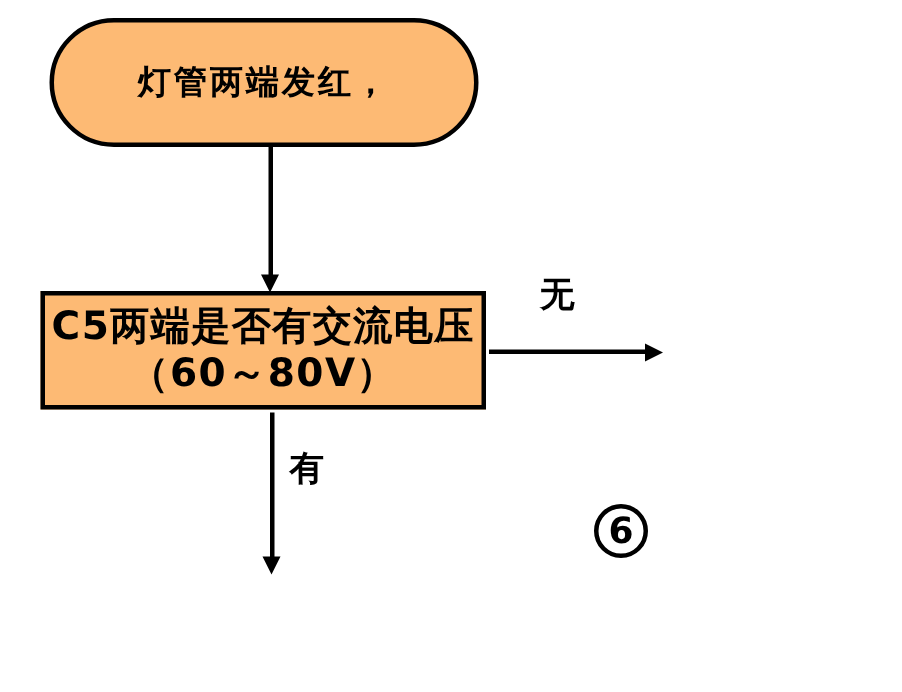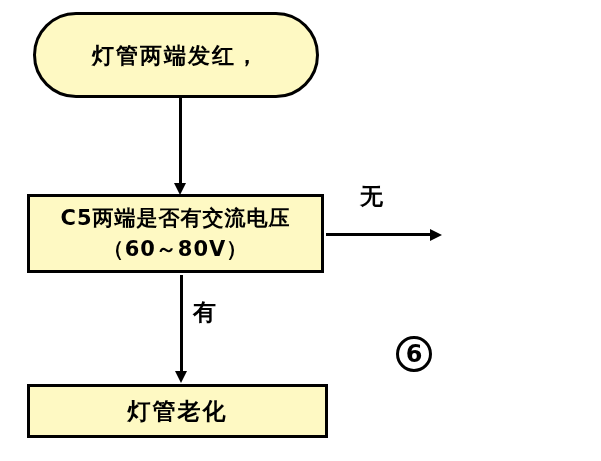--- a/index.html
+++ b/index.html
@@ -13,40 +13,40 @@
     height: 461px;
     background: #ffffff;
     font-family: "DejaVu Sans", sans-serif;
     color: #000;
     overflow: hidden;
   }
   .node {
     position: absolute;
     box-sizing: border-box;
     border: 3px solid #000;
-    background: #fef9c3;
+    background: #fdba74;
     display: flex;
     flex-direction: column;
     align-items: center;
     justify-content: center;
     text-align: center;
     font-weight: bold;
   }
   .stadium {
     left: 33px; top: 12px;
     width: 286px; height: 86px;
     border-radius: 44px;
     font-size: 22px;
     line-height: 33px;
     letter-spacing: 2px;
   }
   .decision {
     left: 27px; top: 194px;
     width: 297px; height: 79px;
-    font-size: 21px;
+    font-size: 26px;
     line-height: 31px;
     letter-spacing: 1px;
   }
   .result-no {
     left: 443px; top: 210px;
     width: 144px; height: 55px;
     font-size: 22px;
     letter-spacing: 1px;
   }
   .result-yes {
@@ -123,21 +123,18 @@
     <div>（60～80V）</div>
   </div>
 
   <div class="branch-label label-no">无</div>
   <div class="hline arrow-line-3"></div>
   <div class="head-right head-3"></div>
 
   <div class="branch-label label-yes">有</div>
   <div class="vline arrow-line-2"></div>
   <div class="head-down head-2"></div>
-  <div class="node result-yes">
-    <div>灯管老化</div>
-  </div>
 
   <div class="fig-circle">
     <span>6</span>
   </div>
 
 </div>
 
 </body></html>

